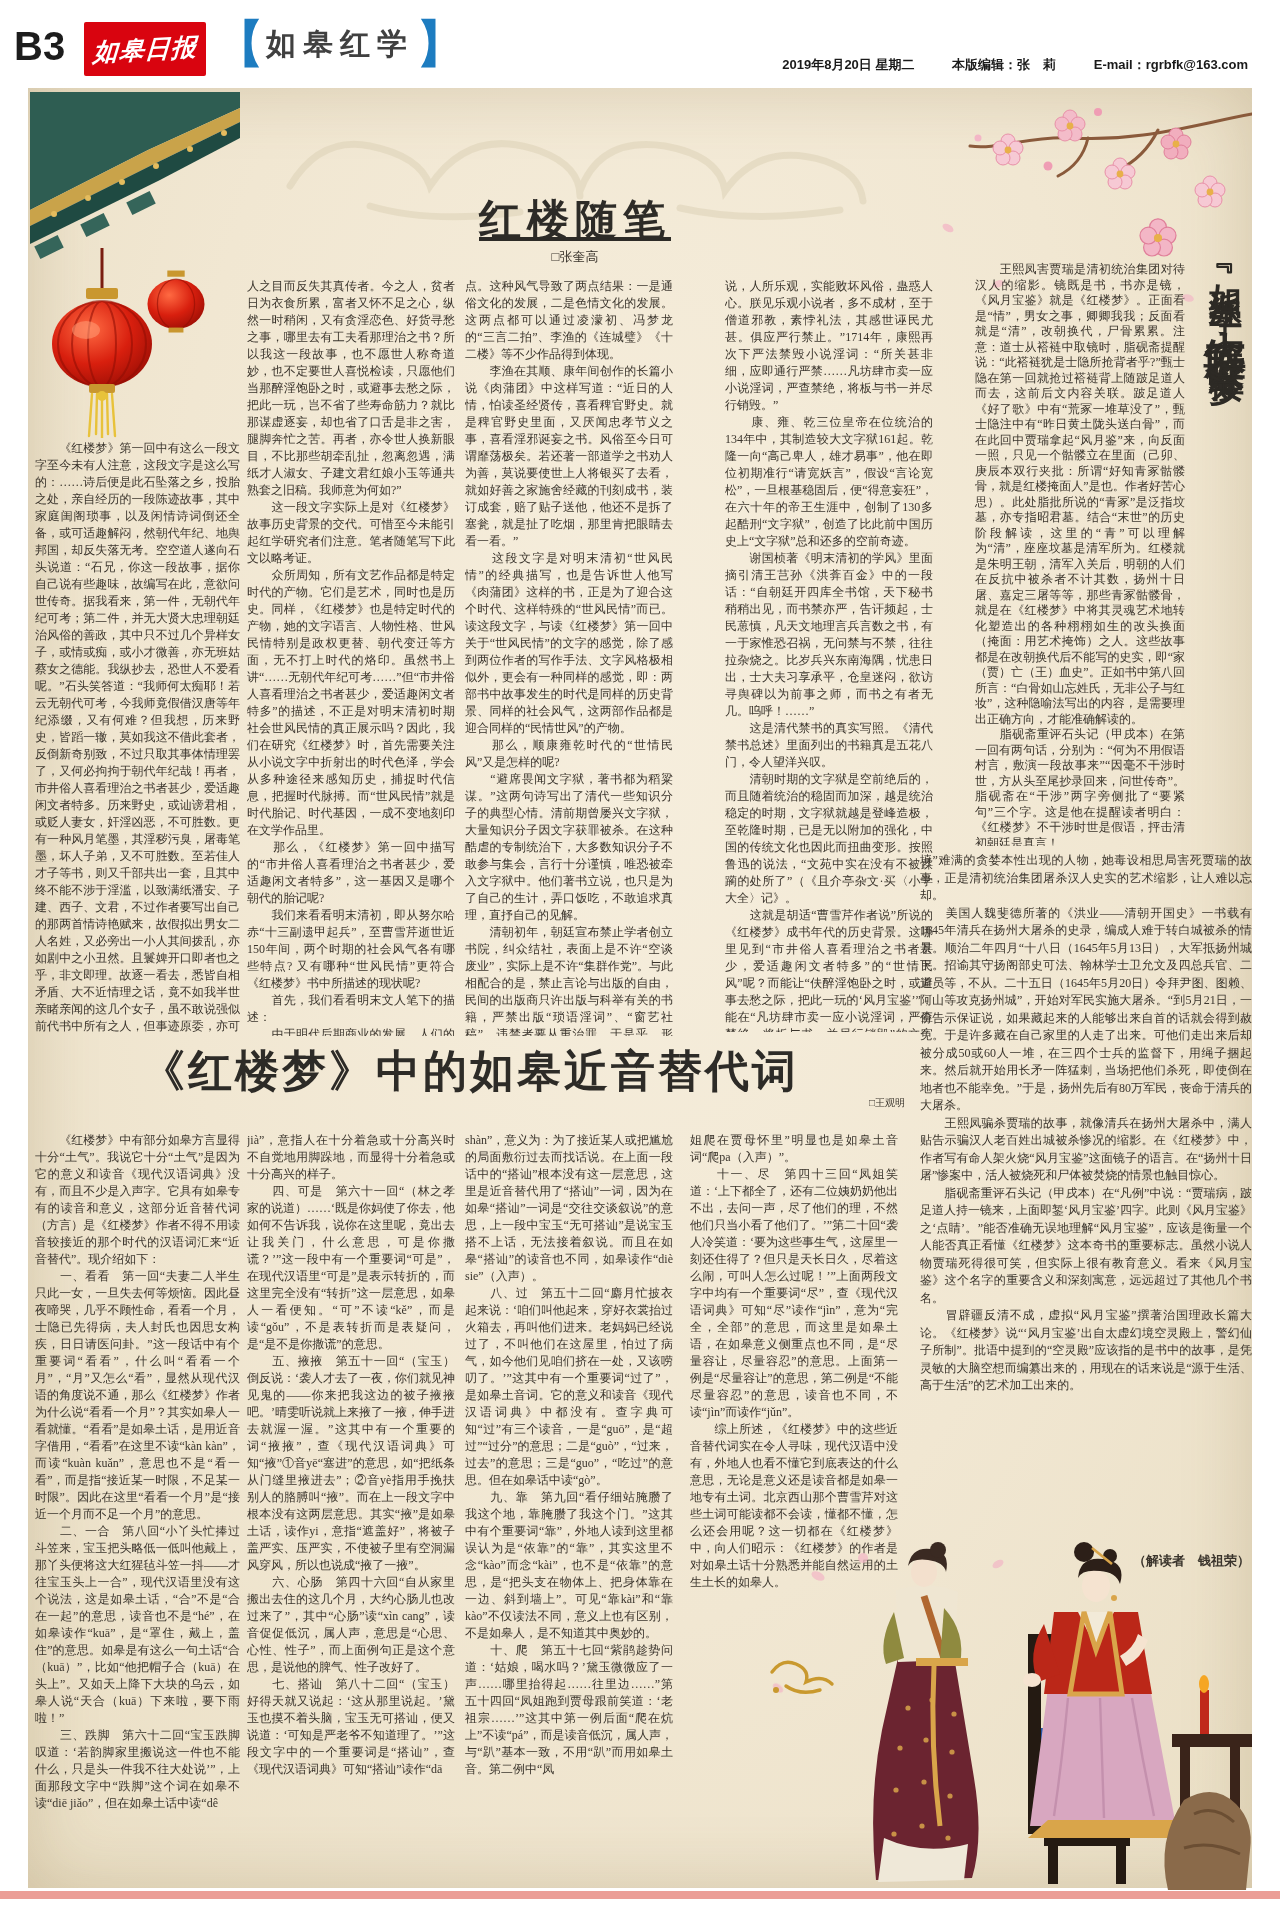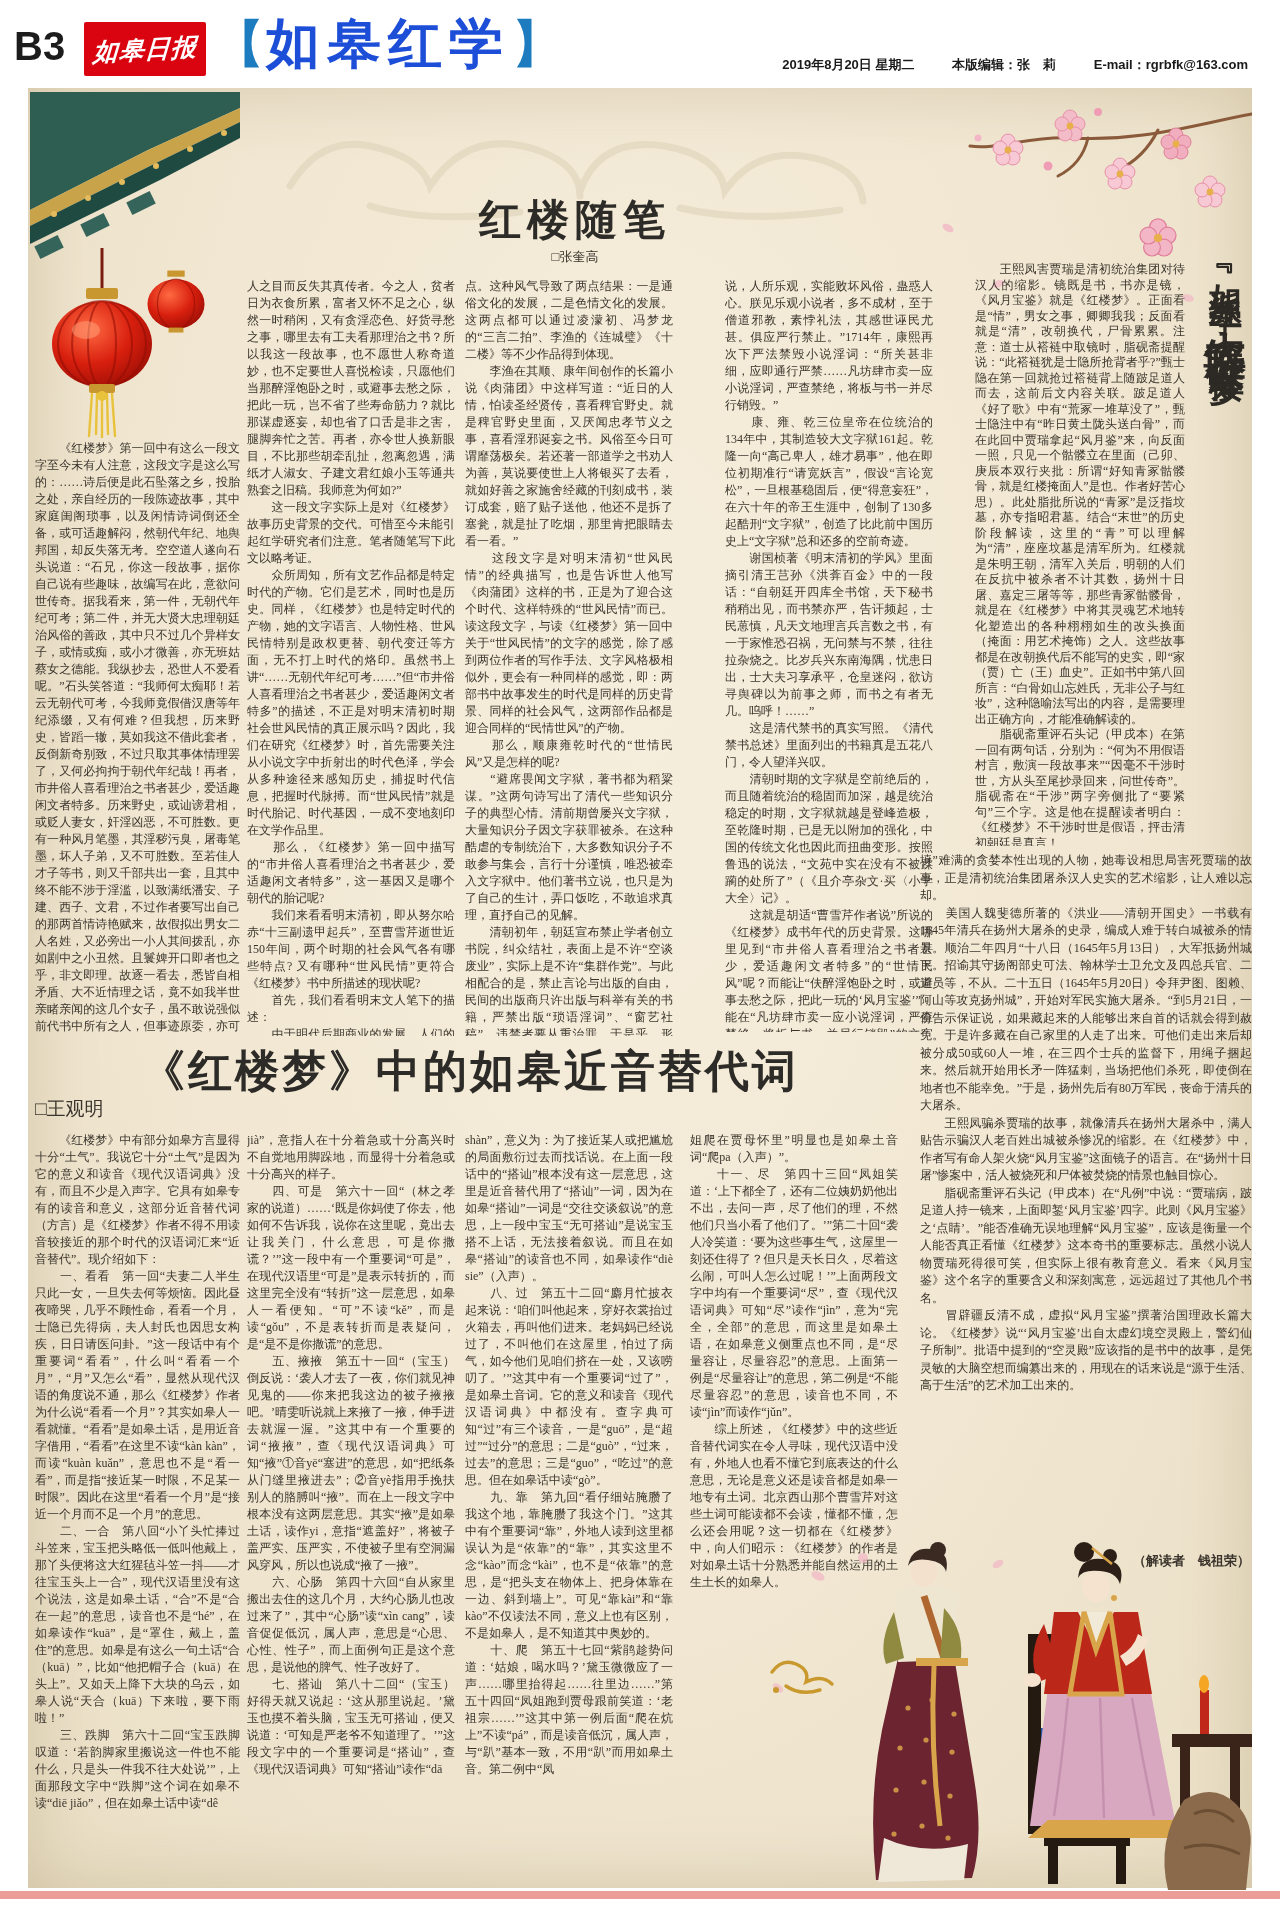--- a/index.html
+++ b/index.html
@@ -8,38 +8,38 @@
   
   .hdr{position:absolute;left:0;top:0;width:1280px;height:88px;background:#fff;}
   .pageno{position:absolute;left:14px;top:24px;font-size:40px;font-weight:bold;color:#1c1c1c;
           font-family:"Liberation Sans","DejaVu Sans",sans-serif;}
   .masthead{position:absolute;left:84px;top:22px;width:122px;height:54px;background:#d9040f;
             color:#fff;display:flex;align-items:center;justify-content:center;border-radius:2px;}
   .masthead span{font-size:25px;font-style:italic;font-weight:bold;transform:rotate(-3deg) skewX(-6deg);
             letter-spacing:1px;}
   .section{position:absolute;left:214px;top:14px;display:flex;align-items:center;}
   .brk{color:#1d7cc0;font-size:50px;font-weight:bold;line-height:60px;}
-  .sectxt{color:#1d4ed8;font-size:54px;font-weight:bold;letter-spacing:7px;margin:0 2px;line-height:60px;}
+  .sectxt{color:#404040;font-size:30px;font-weight:bold;letter-spacing:7px;margin:0 2px;line-height:60px;}
   .dateline{position:absolute;right:32px;top:56px;font-size:13px;color:#1a1a1a;
             font-family:"Liberation Sans","DejaVu Sans",sans-serif;}
   .dateline span{margin-left:34px;font-weight:bold;}
   
   .paper{position:absolute;left:28px;top:88px;width:1224px;height:1800px;
          background:radial-gradient(ellipse at 50% 35%,#f6eedd 0%,#f1e7d2 55%,#eadfc5 100%);
          box-shadow:inset 0 0 70px rgba(120,90,40,.22);}
   .botrule{position:absolute;left:0;top:1891px;width:1280px;height:8px;background:#eb9e97;}
   
   .col{position:absolute;font-size:12px;line-height:17px;text-align:justify;color:#3a342c;
        white-space:pre-wrap;overflow:hidden;}
   .a1title{position:absolute;left:245px;top:192px;width:660px;text-align:center;font-size:42px;
-           letter-spacing:6px;font-weight:bold;color:#2d2b27;}
+           letter-spacing:6px;font-weight:bold;color:#2d2b27;text-decoration:underline;}
   .a1by{position:absolute;left:245px;top:248px;width:660px;text-align:center;font-size:13px;color:#3a342c;}
   .a2title{position:absolute;left:35px;top:1042px;width:870px;text-align:center;font-size:44px;
            letter-spacing:3px;font-weight:bold;color:#2d2b27;}
-  .a2by{position:absolute;left:35px;top:1096px;width:870px;text-align:left;font-size:19px;color:#3a342c;}
+  .a2by{position:absolute;left:35px;top:1096px;width:870px;text-align:right;font-size:10px;color:#3a342c;}
   .vtitle{position:absolute;left:1196px;top:252px;height:600px;width:58px;
           writing-mode:vertical-rl;text-orientation:mixed;color:#2d2a25;
           display:flex;align-items:center;}
   .vtitle .vt1{font-size:33px;font-weight:bold;letter-spacing:6px;}
   .vtitle .vt2{font-size:42px;font-weight:bold;letter-spacing:8px;margin-top:10px;}
   .vtitle .vt3{font-size:35px;font-weight:bold;letter-spacing:4px;margin-top:8px;}
   .vtitle .vt4{font-size:20px;margin-top:6px;letter-spacing:2px;}
   .attrib{position:absolute;left:920px;top:1552px;width:330px;text-align:right;font-size:13px;
           font-weight:bold;color:#3a342c;}
   .wide{line-height:17.5px;}

